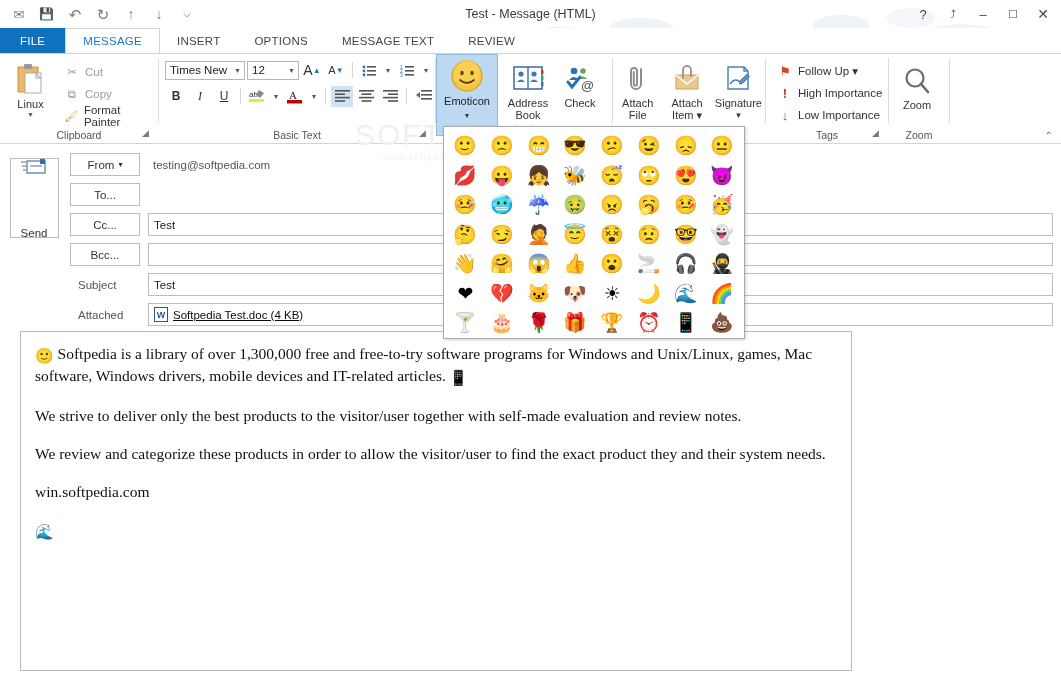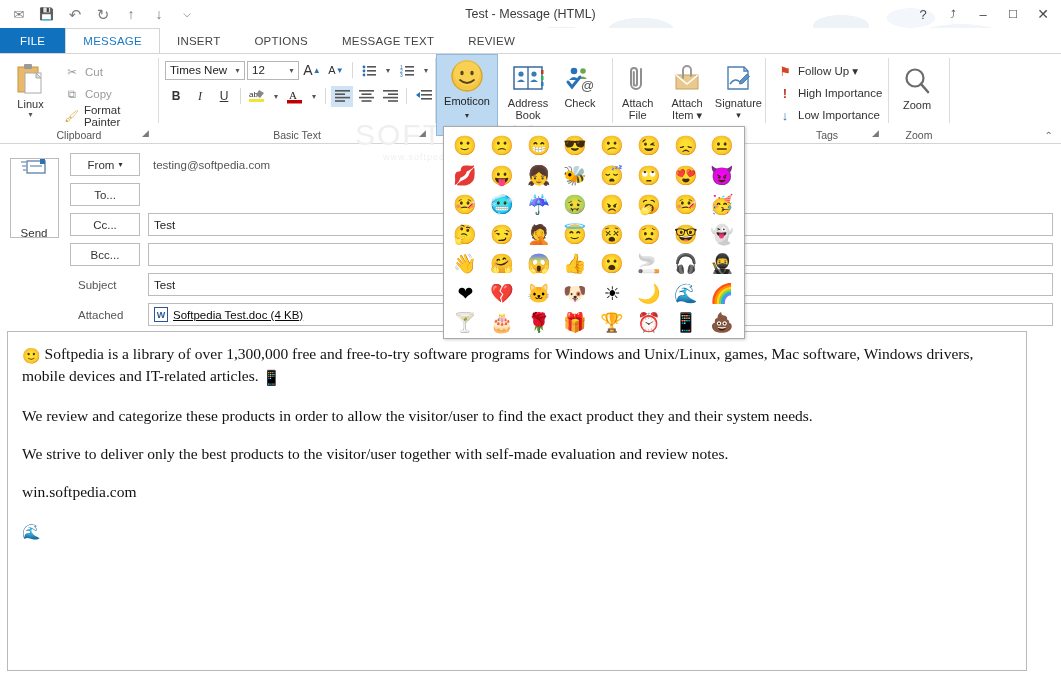--- a/index.html
+++ b/index.html
@@ -162,21 +162,21 @@
   .flink{color:#0a0a0a;text-decoration:underline;}
   .attachchip{display:flex;align-items:center;gap:5px;}
   .docico{
     width:14px;height:15px;background:#fff;border:1px solid #2a5699;
     display:flex;align-items:center;justify-content:center;
     font-size:9px;font-weight:bold;color:#2a5699;box-sizing:border-box;
   }
 
   
   .bodyarea{
-    position:absolute;left:7px;top:331px;width:1020px;height:340px;
+    position:absolute;left:20px;top:331px;width:832px;height:340px;
     border:1px solid #b9b9b9;background:#fff;box-sizing:border-box;
     padding:12px 14px;overflow:hidden;
   }
   .bodyarea p{
     margin:0 0 18px 0;font-family:"Liberation Serif", serif;font-size:15.5px;color:#111;line-height:20px;
   }
   .inline-emo{font-size:15px;vertical-align:-2px;}
 
   .watermark{
     position:absolute;left:355px;top:118px;width:260px;height:40px;
@@ -668,21 +668,21 @@
       <div class="emocell">⏰</div>
       <div class="emocell">📱</div>
       <div class="emocell">💩</div>
     </div>
   </div>
 
   <div class="bodyarea">
     <p>
       <span class="inline-emo">🙂</span><span> Softpedia is a library of over 1,300,000 free and free-to-try software programs for Windows and Unix/Linux, games, Mac software, Windows drivers, mobile devices and IT-related articles. </span><span class="inline-emo">📱</span>
     </p>
+    <p>We strive to deliver only the best products to the visitor/user together with self-made evaluation and review notes.</p>
     <p>We review and categorize these products in order to allow the visitor/user to find the exact product they and their system needs.</p>
-    <p>We strive to deliver only the best products to the visitor/user together with self-made evaluation and review notes.</p>
     <p>win.softpedia.com</p>
     <p>
       <span class="inline-emo">🌊</span>
     </p>
   </div>
 
 </div>
 
 </body></html>

